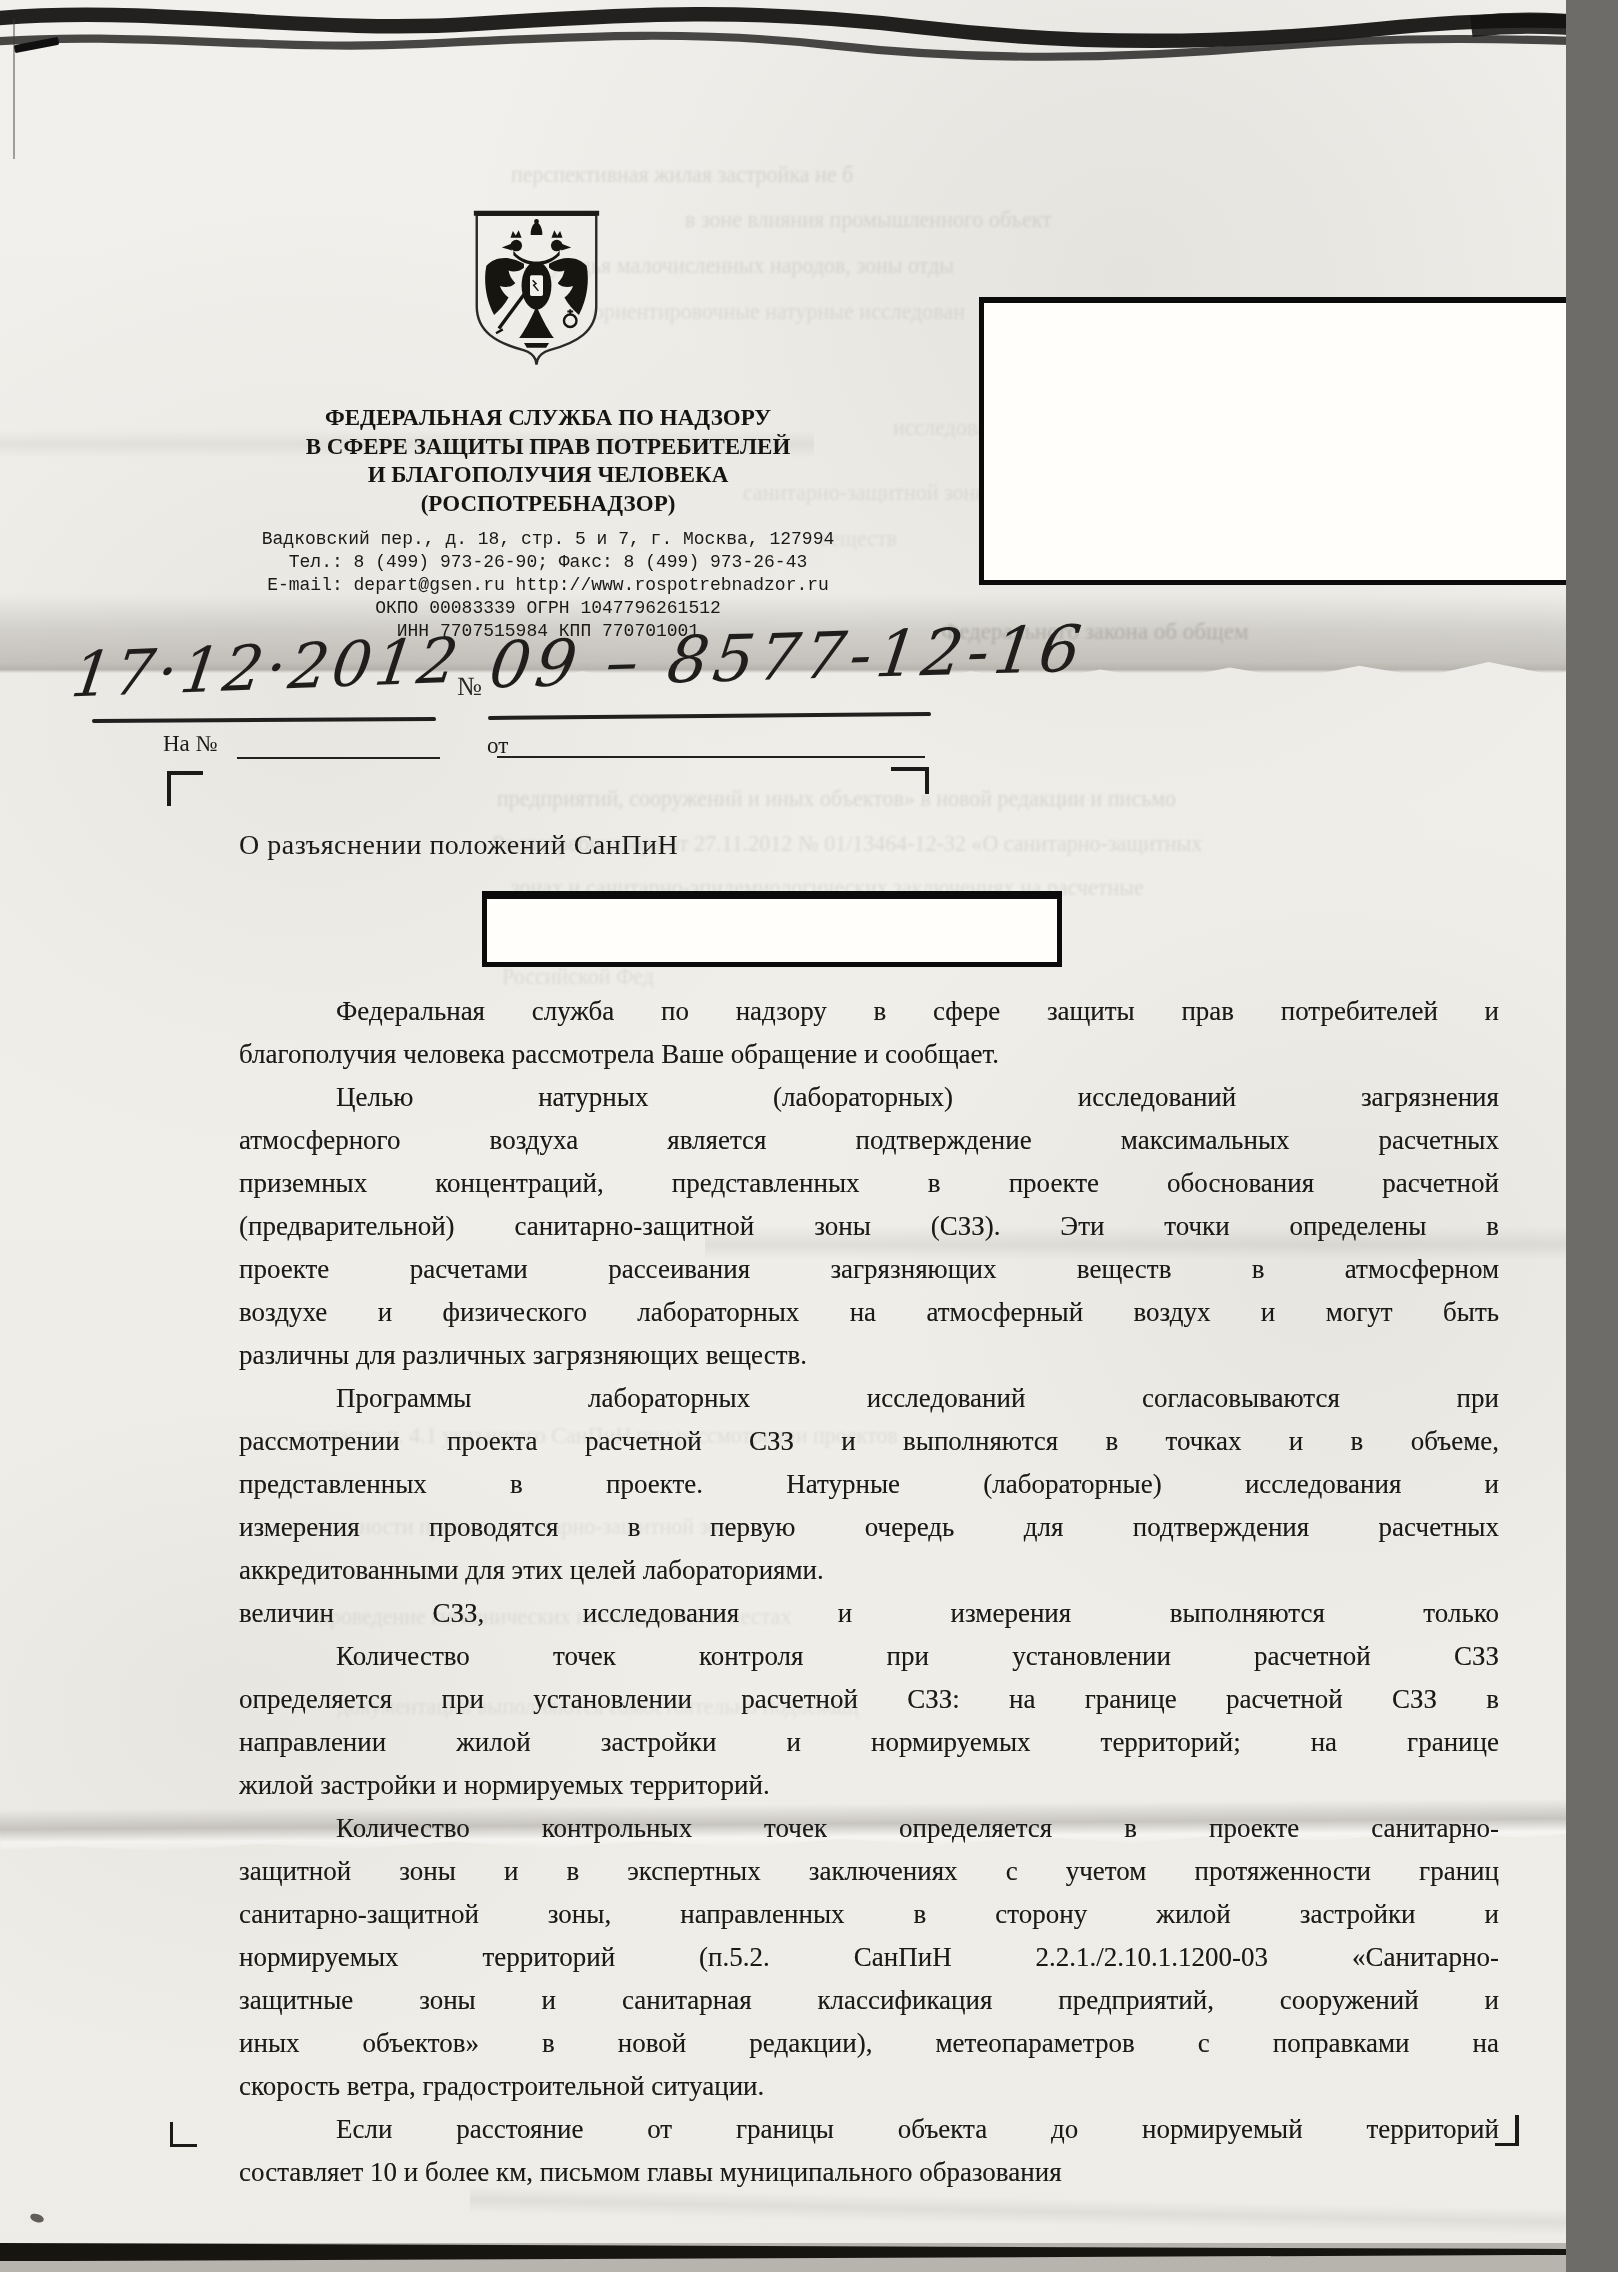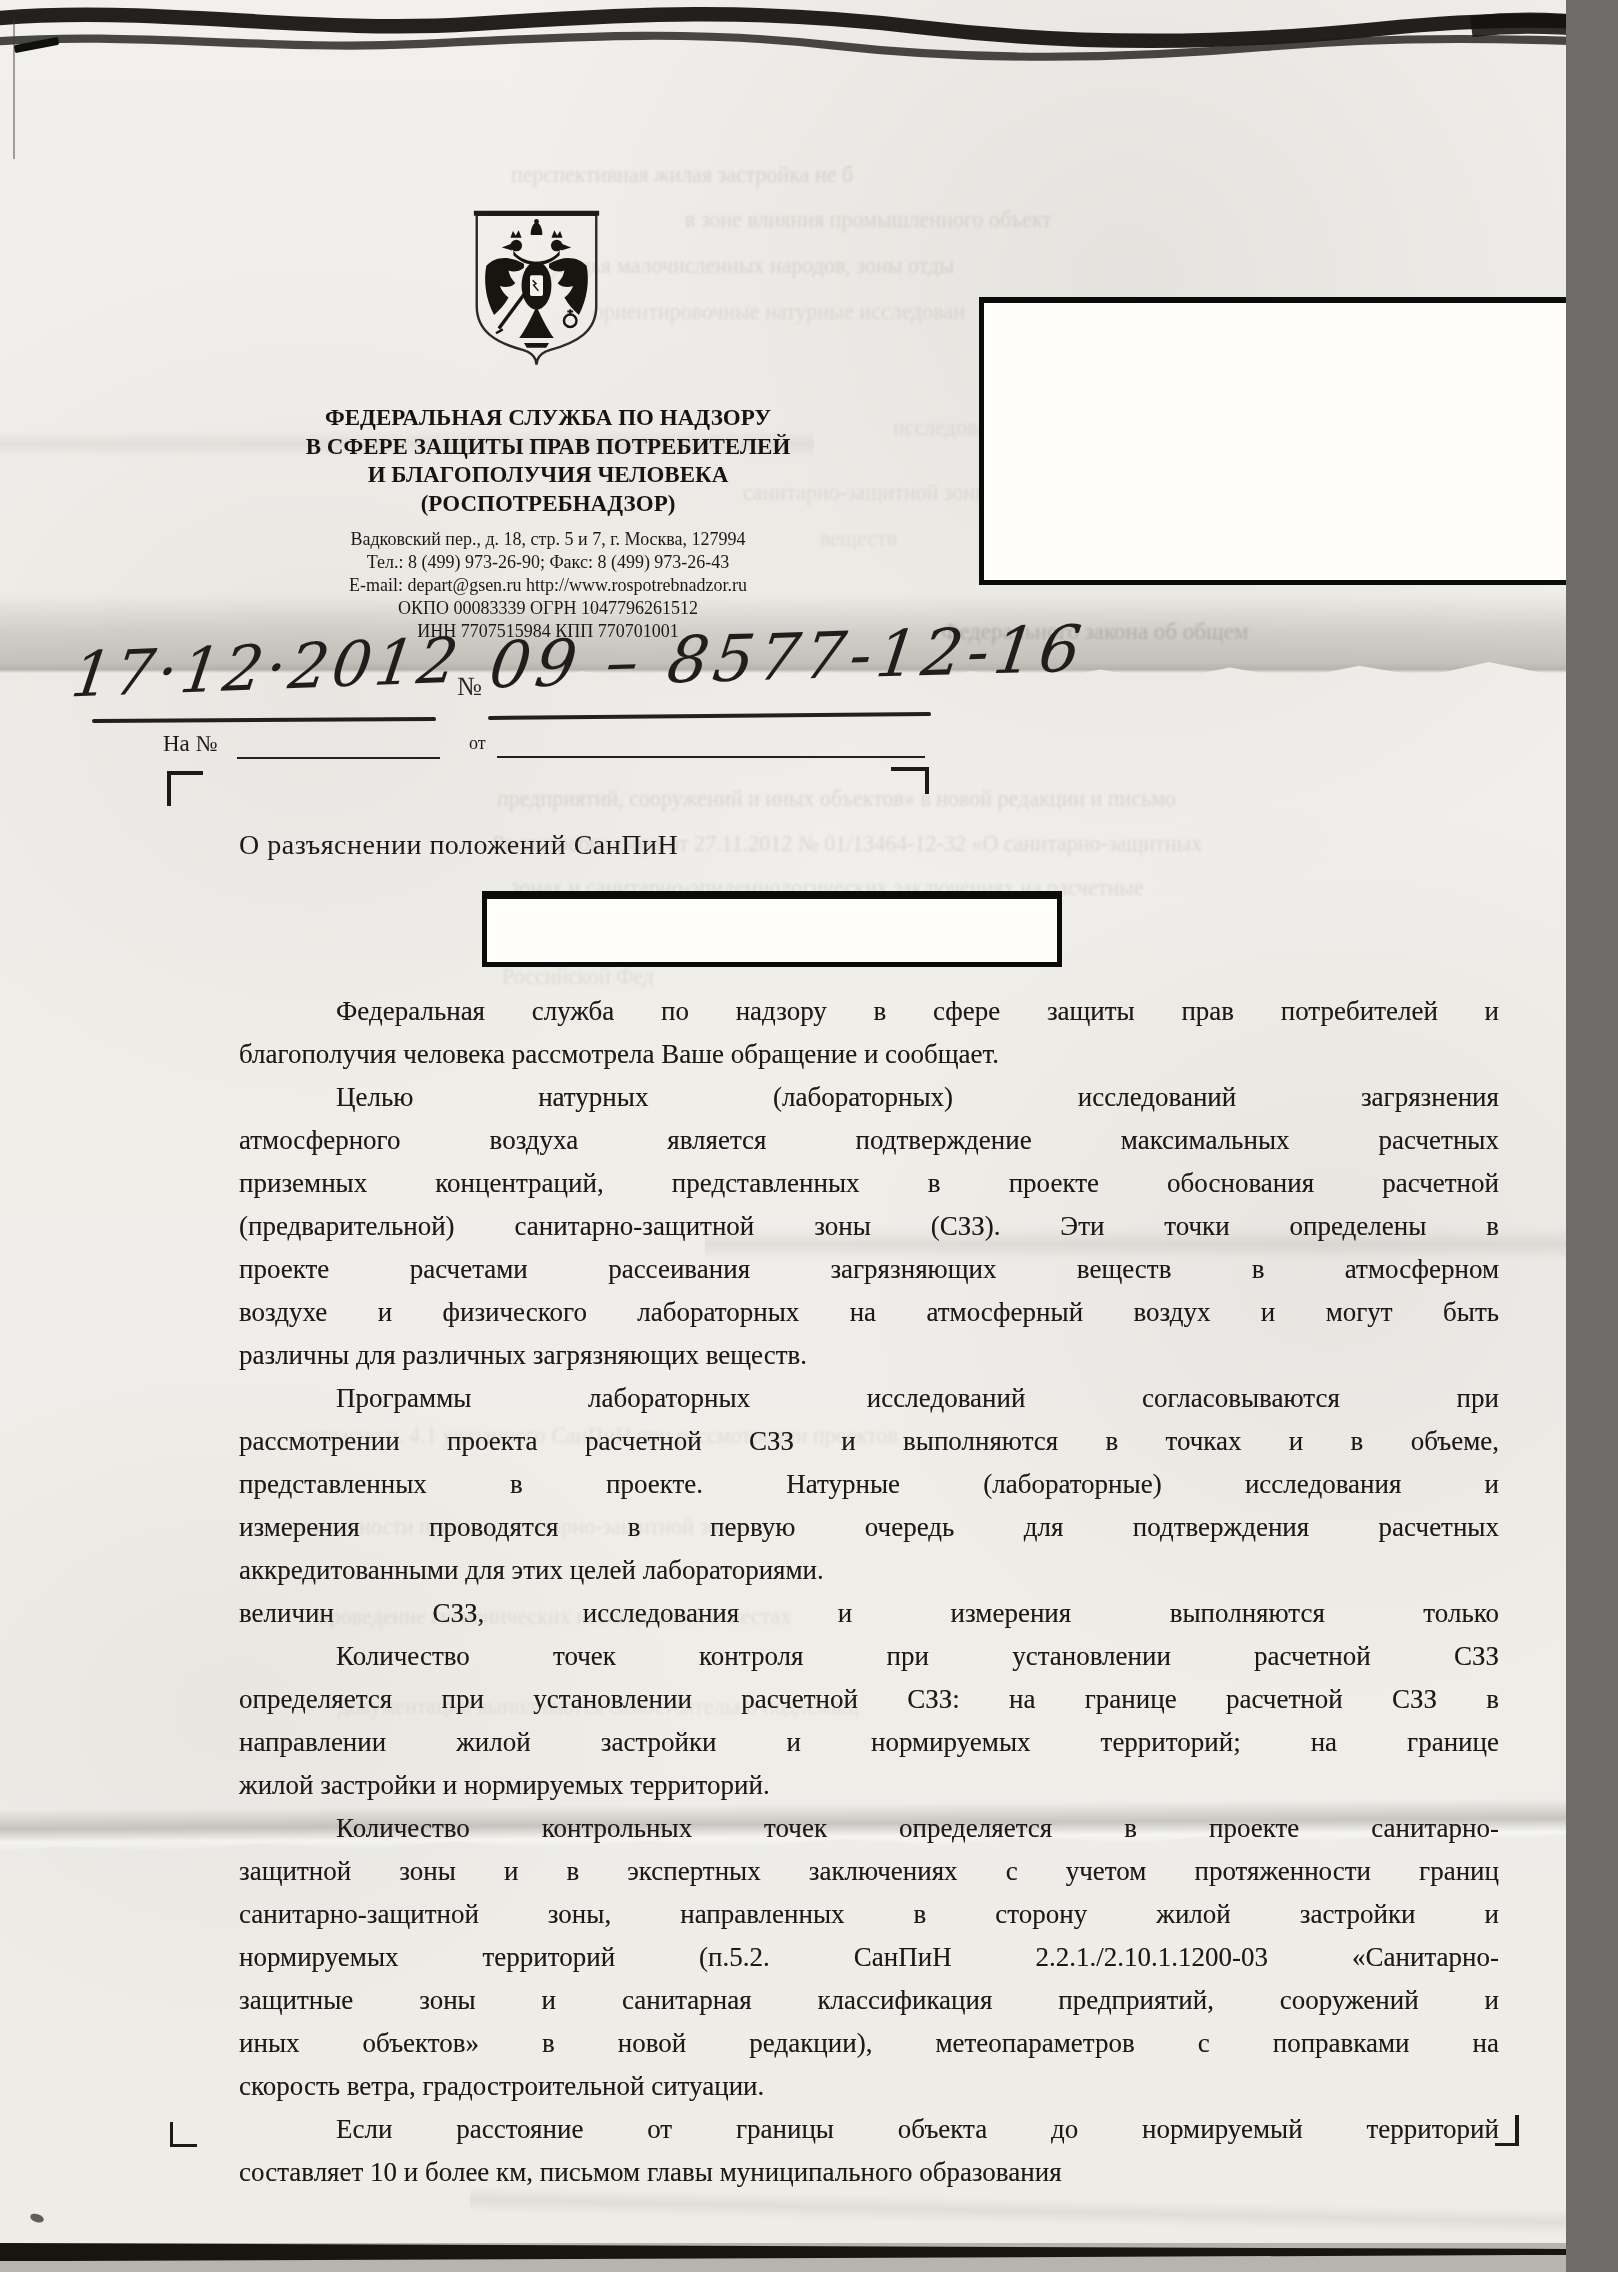--- a/index.html
+++ b/index.html
@@ -39,32 +39,32 @@
   .crease-soft3{left:30%;top:2198px;width:70%;height:26px;opacity:.14;transform:rotate(1.2deg);
       background:linear-gradient(to bottom,transparent,#8b867e 50%,transparent);}
   
   .bleed{position:absolute;z-index:2;font-family:"Liberation Serif",serif;color:#55524c;
          white-space:nowrap;filter:blur(1px);transform:skewX(-2deg);}
   
   .coat{left:470px;top:207px;width:133px;height:160px;z-index:3;}
   .org{left:227px;top:404px;width:642px;text-align:center;z-index:3;
        font-weight:bold;font-size:23px;line-height:28.5px;color:#161412;}
   .addr{left:227px;top:528px;width:642px;text-align:center;z-index:3;
-       font-size:18px;line-height:23px;color:#1b1917;}
+       font-size:18px;line-height:23px;color:#1b1917;font-family:Liberation Mono, monospace;}
   
   .hand{position:absolute;z-index:4;font-family:"DejaVu Serif",serif;font-style:italic;
         color:#201e1c;white-space:nowrap;}
   .hand-date{left:72px;top:631px;font-size:62px;letter-spacing:3.4px;transform:rotate(-2.2deg) skewX(-10deg);}
   .hand-num{left:490px;top:620px;font-size:64px;letter-spacing:4.8px;transform:rotate(-1.6deg) skewX(-9deg);}
   .no-sign{left:457px;top:672px;font-size:26px;z-index:3;color:#2a2825;}
   .hand-line{position:absolute;height:3.9px;background:#21201e;border-radius:1.9px;z-index:4;}
   .hl1{left:92px;top:718px;width:344px;transform:rotate(-.3deg);}
   .hl2{left:488px;top:714px;width:443px;transform:rotate(-.5deg);}
   .reply-label{left:163px;top:731px;font-size:23px;z-index:3;text-align:right;}
-  .reply-from{left:469px;top:733px;font-size:18px;z-index:3;}
+  .reply-from{left:487px;top:733px;font-size:23px;z-index:3;}
   .form-line{position:absolute;height:2.4px;background:#23211f;z-index:3;}
   .fl1{left:237px;top:757px;width:203px;}
   .fl2{left:497px;top:756px;width:428px;}
   .corner{position:absolute;z-index:6;border:0 solid #1b1a18;}
   .c-tl{left:167px;top:771px;width:32px;height:31px;border-top-width:4.3px;border-left-width:4.3px;}
   .c-tr{left:891px;top:767px;width:34px;height:23px;border-top-width:4.3px;border-right-width:4.3px;}
   .c-bl{left:170px;top:2122px;width:24px;height:22px;border-left-width:3.9px;border-bottom-width:3.9px;}
   .c-br{left:1495px;top:2115px;width:20px;height:28px;border-right-width:4.3px;border-bottom-width:3.4px;}
   
   .redact{position:absolute;background:#fffefb;border:5.3px solid #0b0b0b;z-index:5;}

